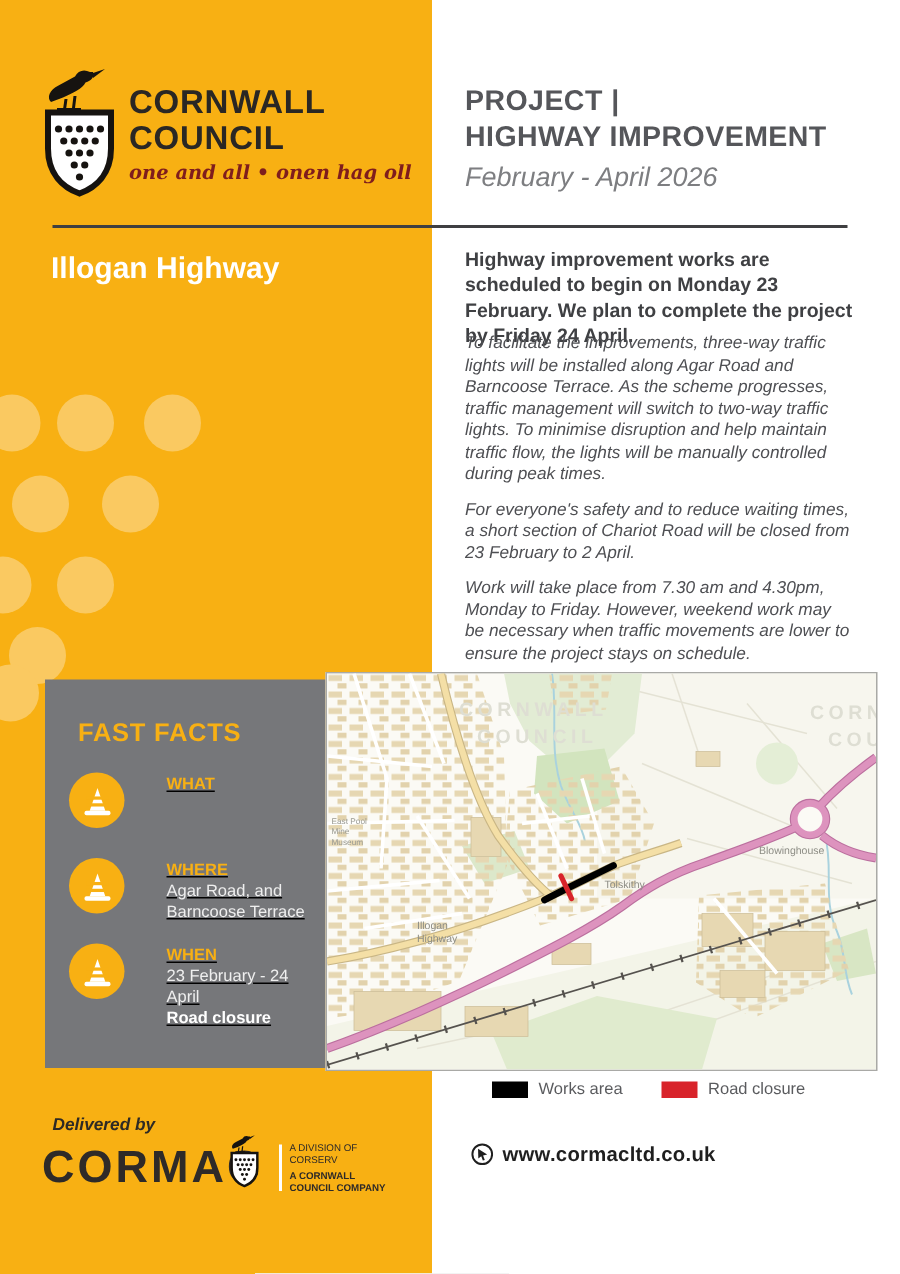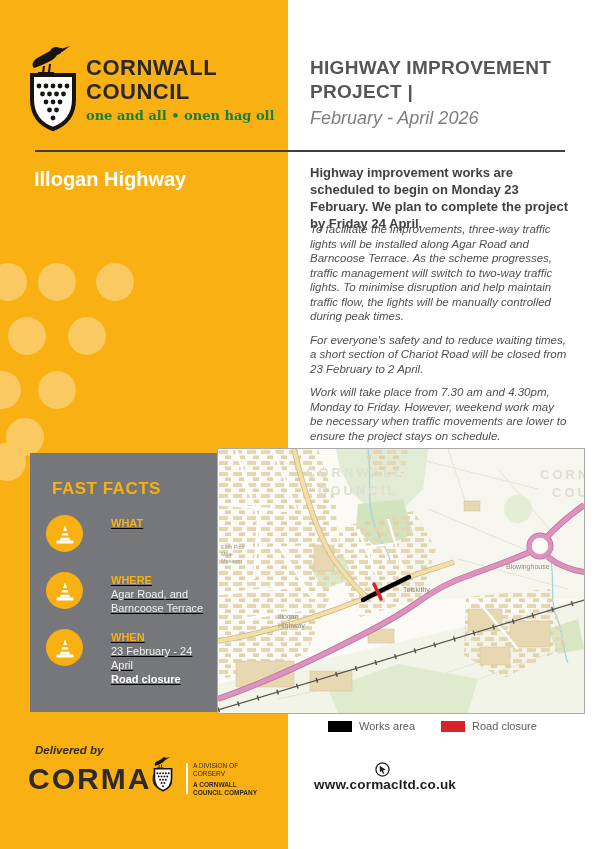--- a/index.html
+++ b/index.html
@@ -5,22 +5,22 @@
   html,body{margin:0;padding:0;background:#e9e9e9;}
   #page{position:relative;width:600px;height:849px;background:#ffffff;overflow:hidden;
         font-family:"Liberation Sans",sans-serif;}
   
   #yellow-col{position:absolute;left:0;top:0;width:288px;height:849px;background:#F8B013;}
   .dot{position:absolute;width:38px;height:38px;border-radius:50%;background:#FAC961;}
   
   #cc-logo{position:absolute;left:26px;top:42px;}
   #council-name{position:absolute;left:86px;top:56px;color:#2A2724;}
   #council-name .nm{font-size:22px;font-weight:bold;line-height:24px;letter-spacing:.5px;}
-  #council-motto{font-family:"DejaVu Serif",serif;font-weight:bold;
-                 font-size:13px;margin-top:4px;color:#15803d;}
+  #council-motto{font-family:"DejaVu Serif",serif;font-style:italic;font-weight:bold;
+                 font-size:13px;margin-top:4px;color:#7f1d1d;}
   #top-divider{position:absolute;left:35px;top:150px;width:530px;height:2px;background:#3F3F41;}
   #scheme-title{position:absolute;left:34px;top:168px;font-size:20px;font-weight:bold;color:#ffffff;}
   
   #title-block{position:absolute;left:310px;top:56px;width:262px;}
   #title-block .t{font-size:19px;font-weight:bold;color:#55565A;line-height:24px;letter-spacing:.3px;}
   #subtitle{font-size:18px;font-style:italic;color:#7D7E81;margin-top:4px;font-weight:normal;}
   
   #intro{position:absolute;left:310px;top:164px;width:260px;font-size:13px;font-weight:bold;
          color:#3F4043;line-height:17px;}
   #paras{position:absolute;left:310px;top:222px;width:258px;}
@@ -39,21 +39,21 @@
        box-sizing:content-box;background:#FBFAF5;}
   .map-label{font-family:"Liberation Sans",sans-serif;font-size:7px;fill:#8D8D85;}
   .map-label-sm{font-family:"Liberation Sans",sans-serif;font-size:5.5px;fill:#9A9A92;}
   .map-wm{font-family:"Liberation Sans",sans-serif;font-size:13px;font-weight:bold;
           letter-spacing:3px;fill:#DEDED3;}
   
   #legend{position:absolute;left:328px;top:720px;display:flex;align-items:center;}
   .sw{width:24px;height:11px;display:inline-block;}
   .legend-label{font-size:11px;color:#5A5B5E;margin-left:7px;}
   
-  #website{position:absolute;left:314px;top:762px;display:flex;align-items:center;flex-direction:column;}
+  #website{position:absolute;left:314px;top:762px;display:flex;align-items:center;}
   #web-icon{width:15px;height:15px;margin-right:6px;}
   #web-text{font-size:13.5px;font-weight:bold;color:#1F1F1F;letter-spacing:.2px;}
   
   #delivered{position:absolute;left:35px;top:744px;font-size:11.5px;font-weight:bold;
              font-style:italic;color:#2E2A25;}
   #cormac{position:absolute;left:28px;top:762px;font-size:30px;font-weight:bold;
           color:#2E2A28;letter-spacing:2px;}
   #cormac-shield{position:absolute;left:152px;top:756px;}
   #foot-vline{position:absolute;left:186px;top:763px;width:2px;height:31px;background:#ffffff;}
   #division{position:absolute;left:193px;top:762px;color:#2E2A28;font-size:6.5px;line-height:8px;}
@@ -124,22 +124,22 @@
     <div class="nm">CORNWALL</div>
     <div class="nm">COUNCIL</div>
     <div id="council-motto">one and all • onen hag oll</div>
   </div>
 
   <div id="top-divider"></div>
 
   <div id="scheme-title">Illogan Highway</div>
 
   <div id="title-block">
+    <div class="t">PROJECT |</div>
     <div class="t">HIGHWAY IMPROVEMENT</div>
-    <div class="t">PROJECT |</div>
     <div id="subtitle">February - April 2026</div>
   </div>
 
   <div id="intro">Highway improvement works are scheduled to begin on Monday 23 February.  We plan to complete the project by Friday 24 April.</div>
   <div id="paras">
     <p>To facilitate the improvements, three-way traffic lights will be installed along Agar Road and Barncoose Terrace. As the scheme progresses, traffic management will switch to two-way traffic lights. To minimise disruption and help maintain traffic flow, the lights will be manually controlled during peak times.</p>
     <p>For everyone's safety and to reduce waiting times, a short section of Chariot Road will be closed from 23 February to 2 April.</p>
     <p>Work will take place from 7.30 am and 4.30pm, Monday to Friday. However, weekend work may be necessary when traffic movements are lower to ensure the project stays on schedule.</p>
     <p>Thank you for your understanding and cooperation.</p>
   </div>

